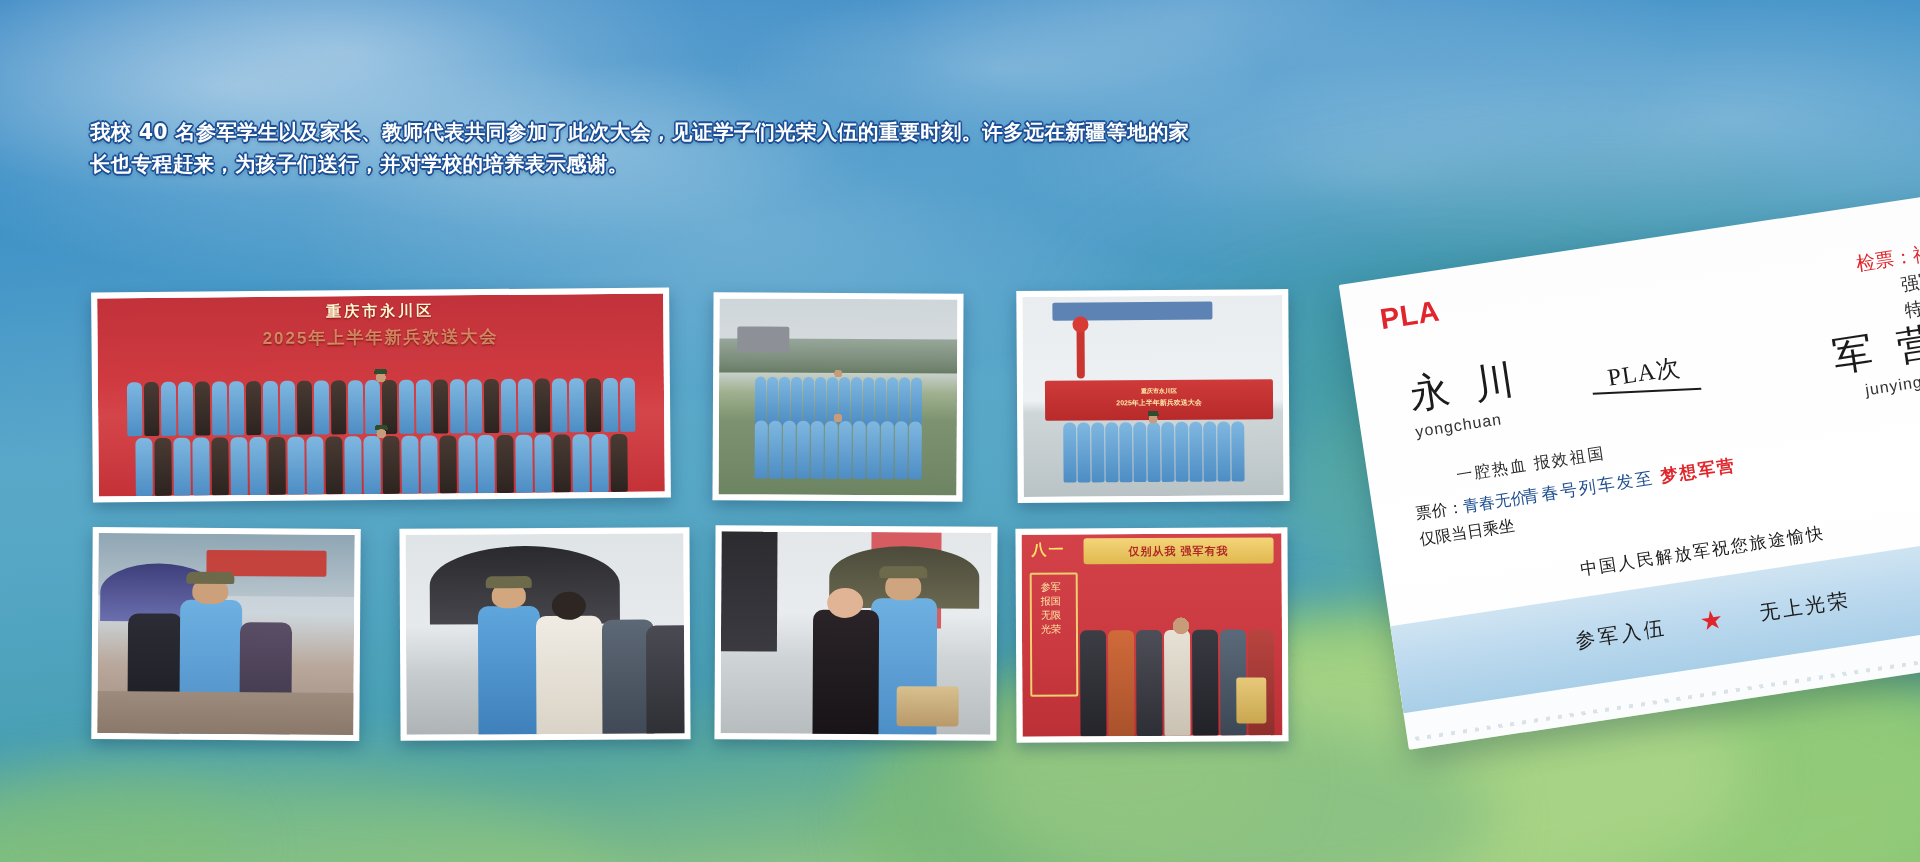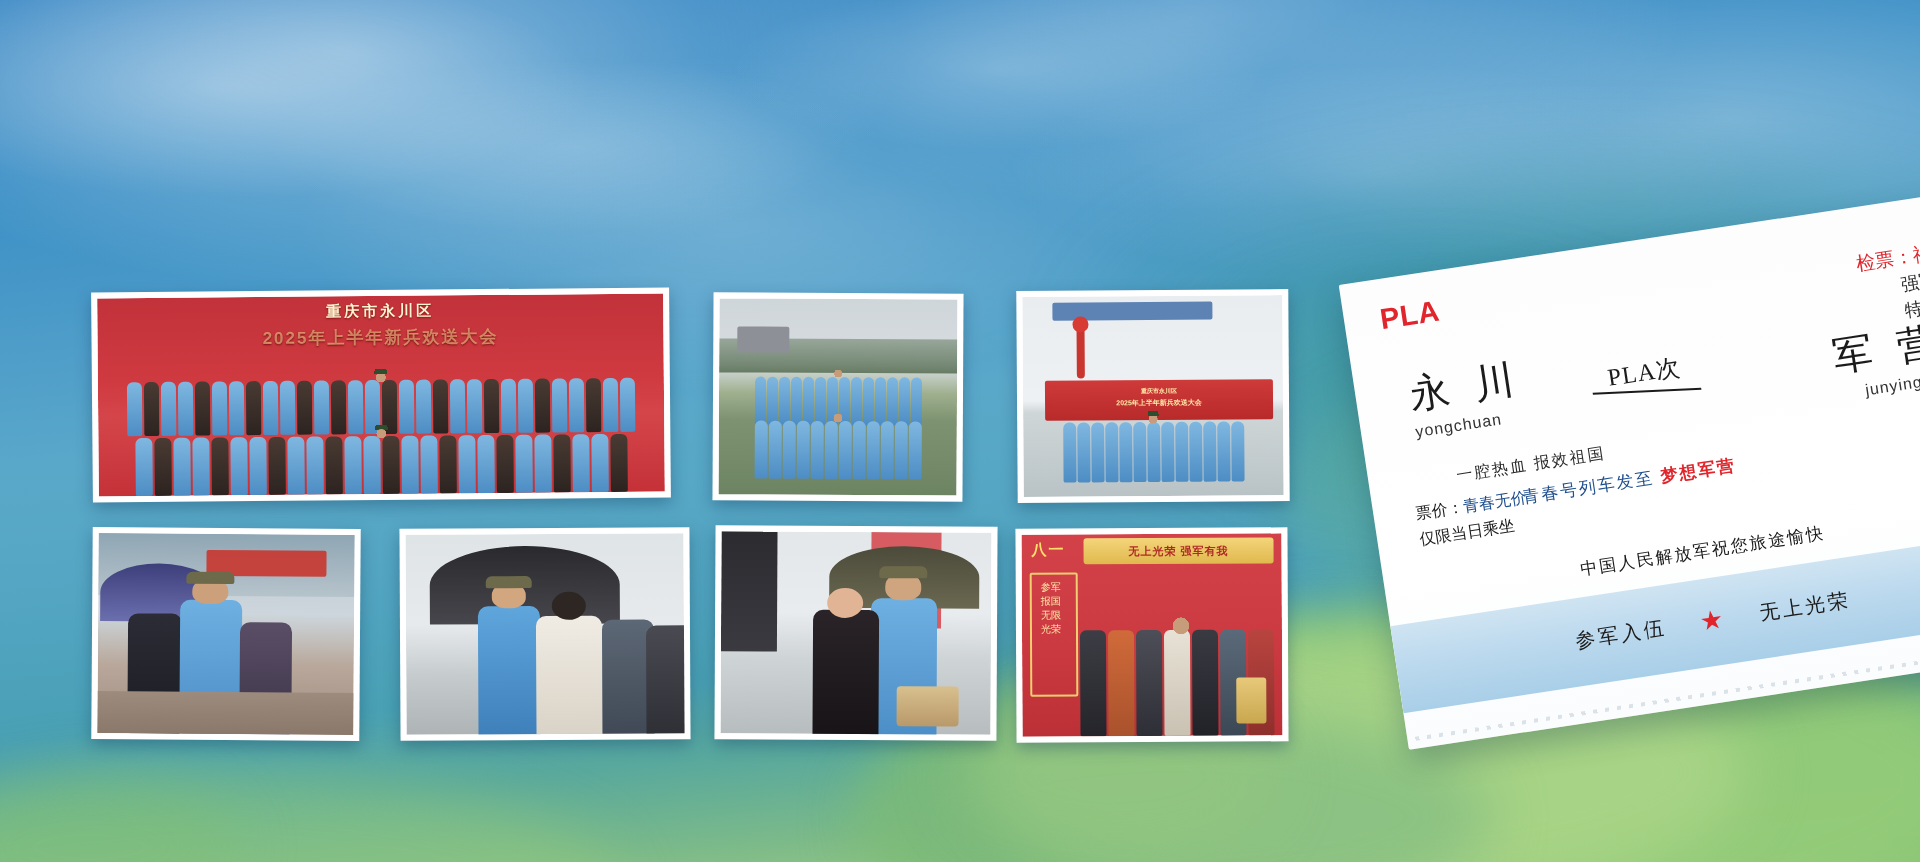--- a/index.html
+++ b/index.html
@@ -163,20 +163,22 @@
   <div class="blob b1"></div>
   <div class="blob b2"></div>
   <div class="blob b3"></div>
   <div class="blob b4"></div>
   <div class="blob b7"></div>
   <div class="blob b9"></div>
   <div class="blob b8"></div>
 </div>
 
 <div class="copy">
+  <p class="l2">我校 40 名参军学生以及家长、教师代表共同参加了此次大会，见证学子们光荣入伍的重要时刻。许多远在新疆等地的家</p>
+  <p class="l3">长也专程赶来，为孩子们送行，并对学校的培养表示感谢。</p>
 </div>
 
 <div class="photo" id="p1">
   <div class="inner">
     <div class="sceneA"></div>
     <div class="bannerTxt" style="top:6px;font-size:15px;letter-spacing:3px;color:#fff6d0;">重庆市永川区</div>
     <div class="bannerTxt" style="top:30px;font-size:17px;letter-spacing:2px;color:rgba(255,220,150,.55);">2025年上半年新兵欢送大会</div>
     <div class="crowdRow" style="top:84px;height:54px;">
       <div class="cp blue" style="height:54px;">
           <i class="head"></i>
@@ -592,21 +594,21 @@
       <i style="position:absolute;left:14px;top:-22px;width:36px;height:30px;border-radius:50%;background:#e0b494;"></i>
     </div>
     <div style="position:absolute;left:176px;bottom:8px;width:62px;height:40px;background:linear-gradient(180deg,#d8c08e,#b9996a);border-radius:4px;"></div>
   </div>
 </div>
 
 <div class="photo" id="p7">
   <div class="inner">
     <div style="position:absolute;inset:0;background:linear-gradient(180deg,#d24248 0%,#cb3a40 55%,#bb3036 100%);"></div>
     <div style="position:absolute;left:10px;top:6px;width:40px;height:22px;color:#ffe06a;font-weight:700;font-size:15px;letter-spacing:2px;">八一</div>
-    <div style="position:absolute;left:62px;top:4px;right:8px;height:26px;background:linear-gradient(180deg,#f4d57a,#e0b84e);border-radius:3px;color:#b02a26;font-size:11px;font-weight:700;text-align:center;line-height:26px;letter-spacing:1px;">无上光荣 强军有我</div>
+    <div style="position:absolute;left:62px;top:4px;right:8px;height:26px;background:linear-gradient(180deg,#f4d57a,#e0b84e);border-radius:3px;color:#b02a26;font-size:11px;font-weight:700;text-align:center;line-height:26px;letter-spacing:1px;">仅别从我 强军有我</div>
     <div style="position:absolute;left:8px;top:38px;width:44px;height:120px;border:2px solid #f0cf72;border-radius:2px;"></div>
     <div style="position:absolute;left:16px;top:46px;width:26px;color:#ffe9a8;font-size:10px;line-height:14px;text-align:center;">参军报国<br>无限光荣</div>
     <div class="crowdRow" style="top:96px;height:106px;gap:2px;justify-content:flex-start;left:58px;">
       <div class="cp" style="height:106px;width:26px;background:linear-gradient(180deg,#3d3d45,#24242a);">
           <i class="head" style="width:16px;height:16px;top:-12px;"></i>
         </div>
       <div class="cp" style="height:106px;width:26px;background:linear-gradient(180deg,#d06a3a,#a9522c);">
           <i class="head" style="width:16px;height:16px;top:-12px;"></i>
         </div>
       <div class="cp" style="height:106px;width:26px;background:linear-gradient(180deg,#4e4e58,#2e2e36);">

